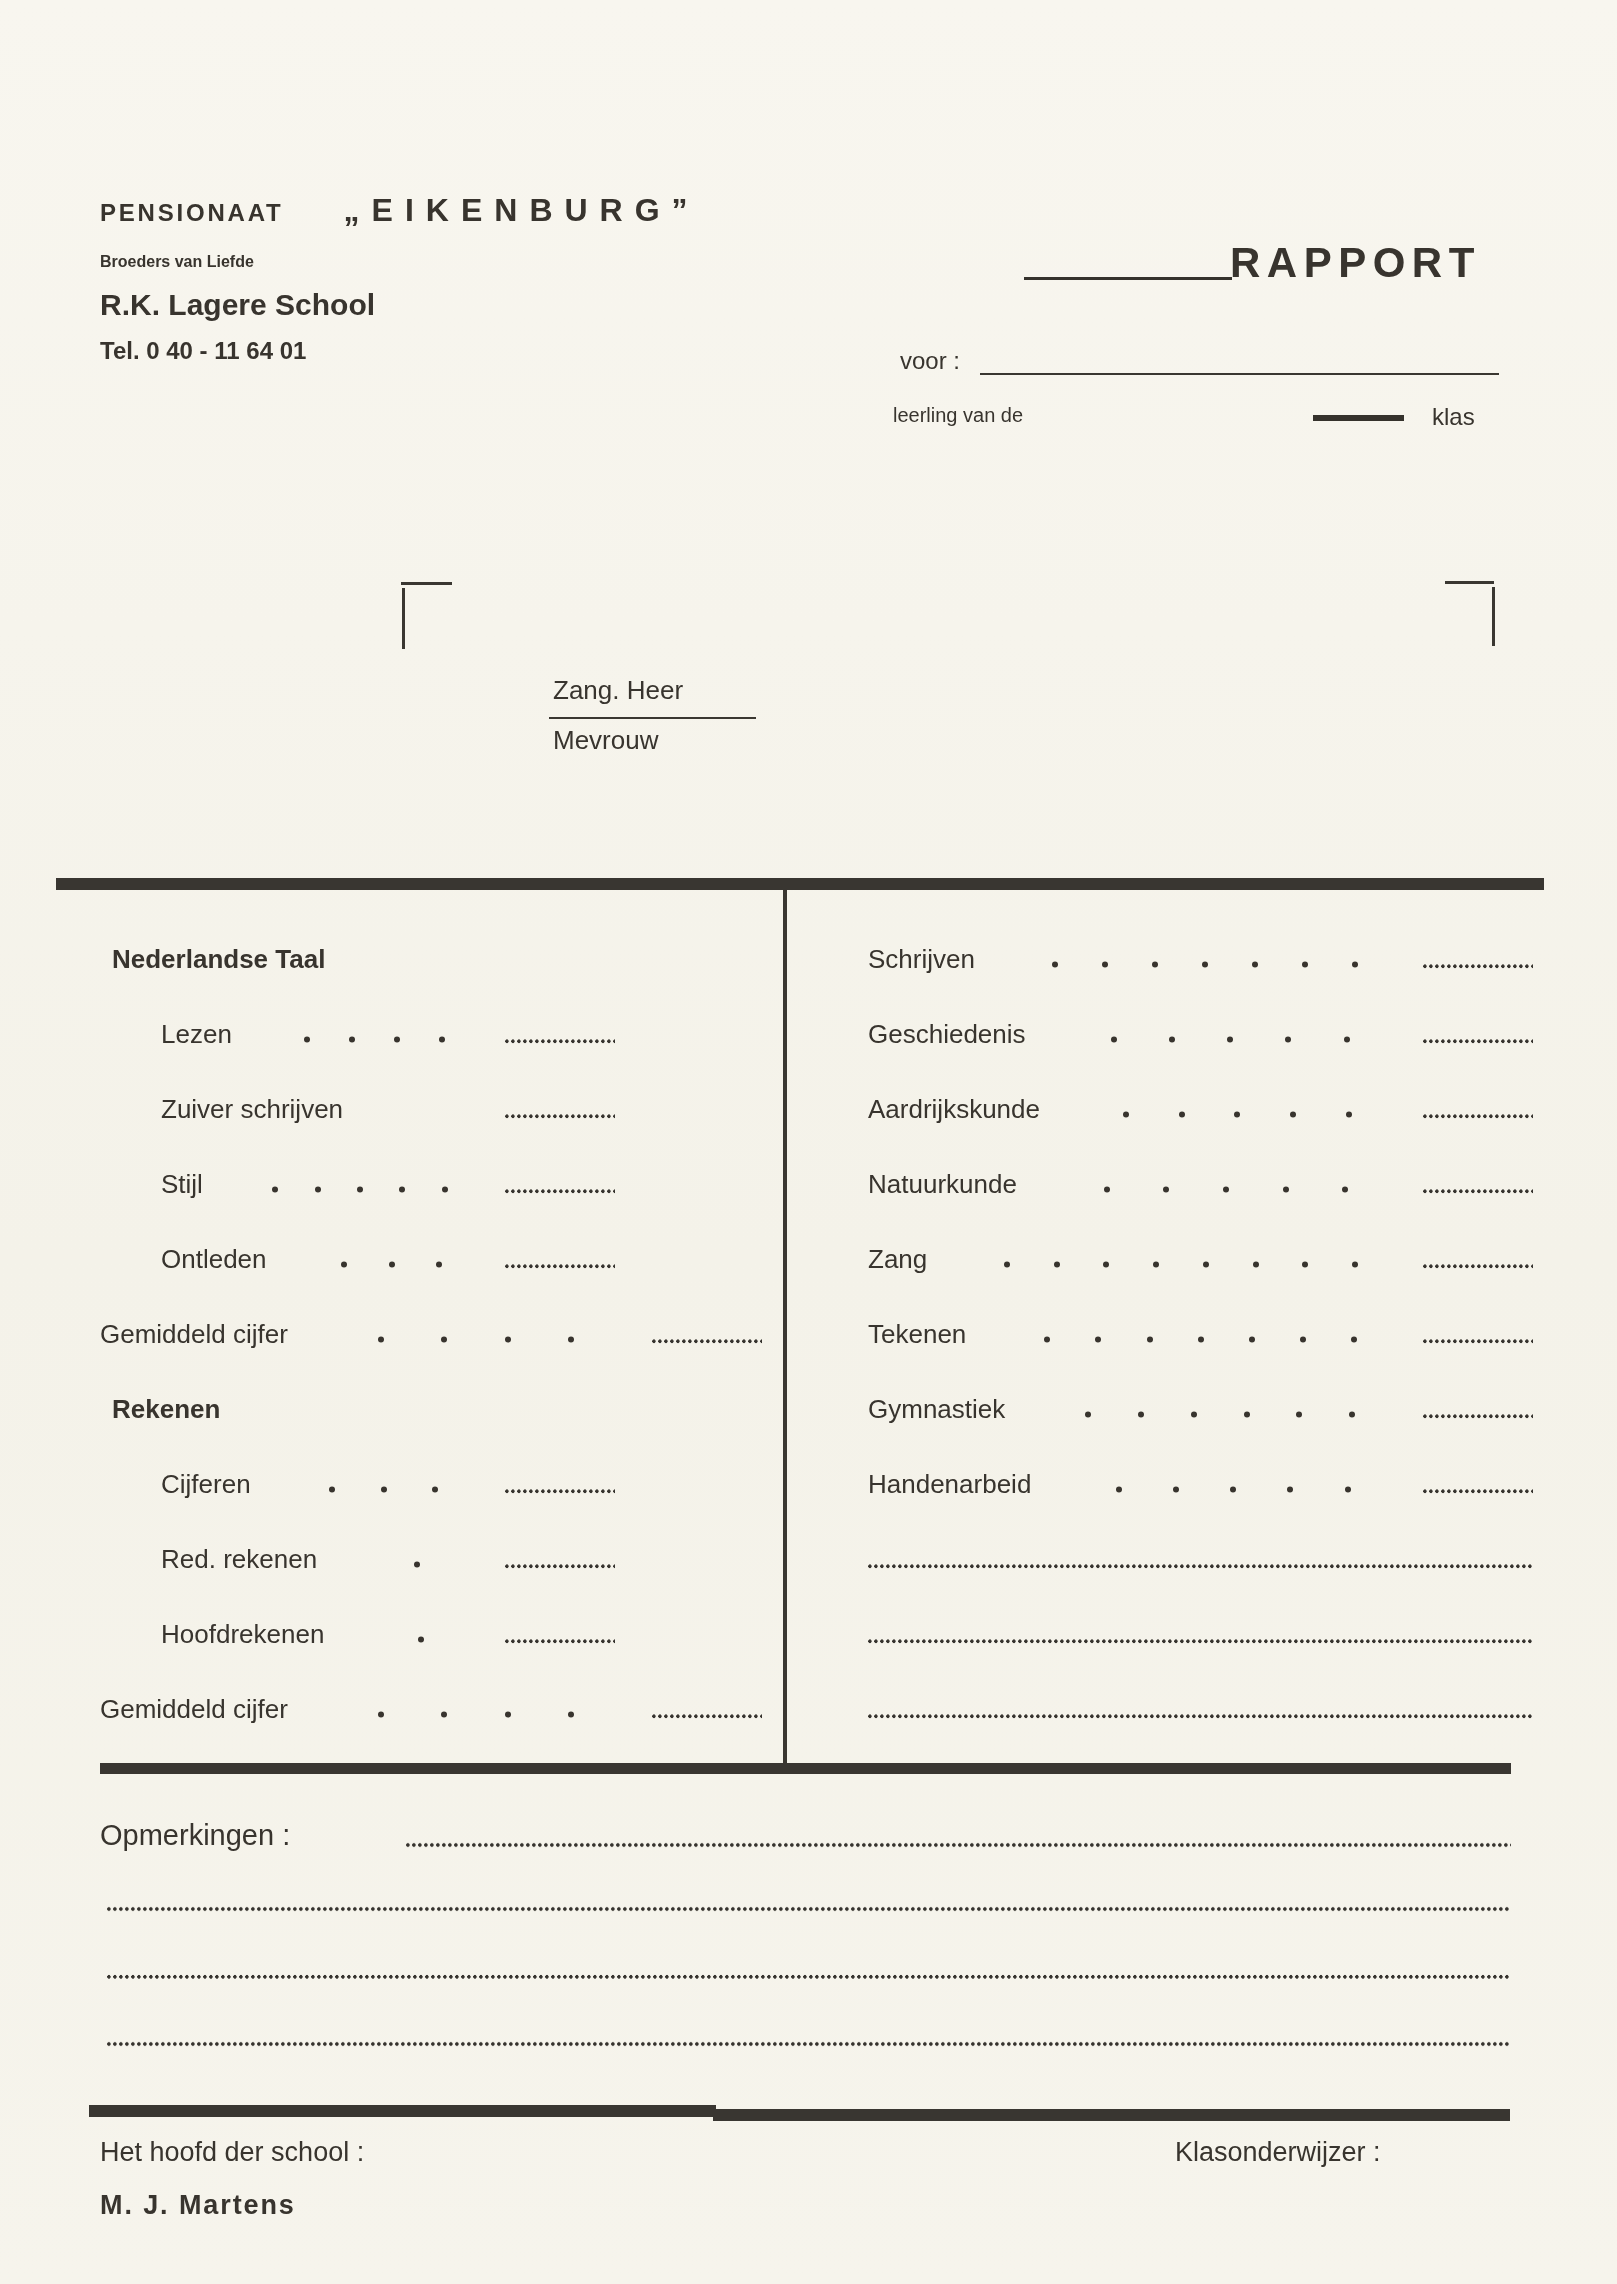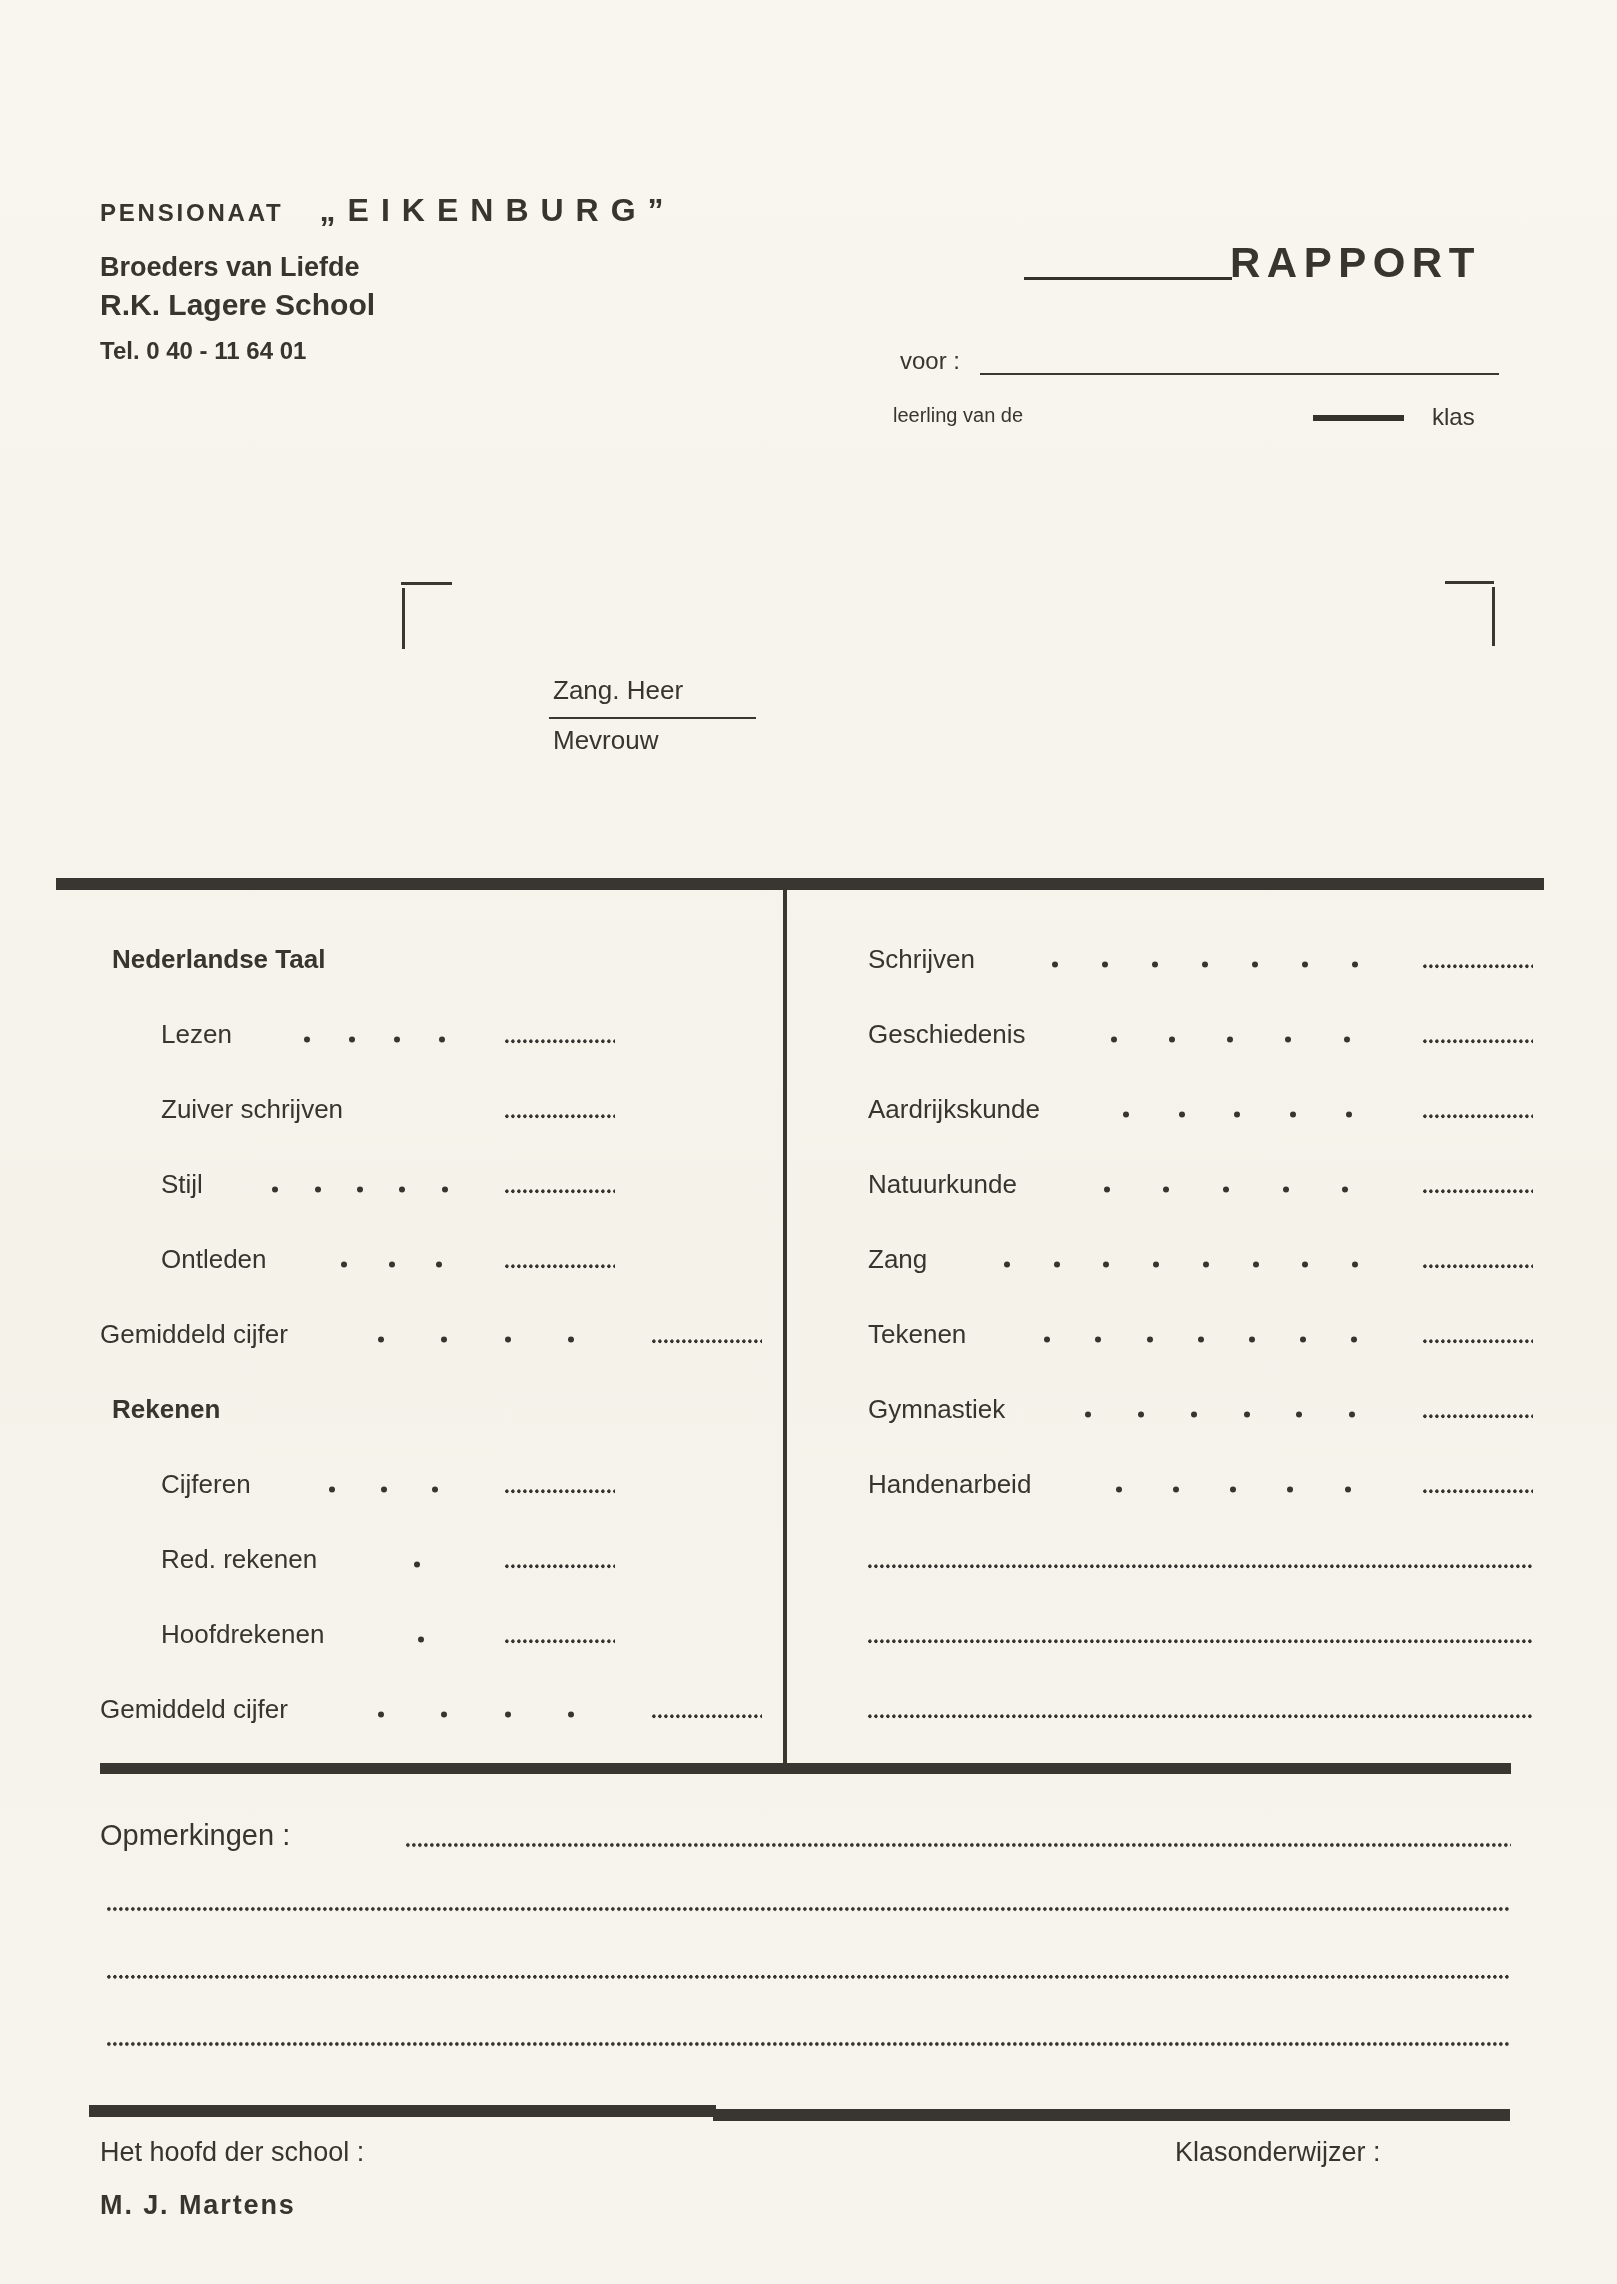--- a/index.html
+++ b/index.html
@@ -11,24 +11,24 @@
   }
   #page{
     position:relative;width:1618px;height:2284px;overflow:hidden;
     background:linear-gradient(180deg,#f8f6ef 0%,#f4f2e9 55%,#f6f4ec 100%);
   }
   .abs{position:absolute;}
   .b{font-weight:bold;}
   .t{line-height:1;white-space:nowrap;}
 
   
-  #inst-row{left:100px;top:194px;display:flex;align-items:baseline;}
+  #inst-row{left:100px;top:194px;display:flex;align-items:baseline;gap:24px;}
   #inst-prefix{font-size:24px;font-weight:bold;letter-spacing:2.8px;}
   #inst-name{font-size:32px;font-weight:bold;letter-spacing:12px;margin-left:36px;}
-  #congregation{left:100px;top:254px;font-size:27px;}
+  #congregation{left:100px;top:254px;font-size:16px;}
   #school-type{left:100px;top:290px;font-size:30px;}
   #phone{left:100px;top:339px;font-size:24px;}
 
   
   #rapport-underline{left:1024px;top:277px;width:208px;height:3.3px;background:#35322c;}
   #rapport-title{left:1230px;top:242px;font-size:42px;font-weight:bold;letter-spacing:6.5px;}
   #voor-label{left:900px;top:349px;font-size:24px;}
   #voor-line{left:980px;top:373px;width:519px;height:2.3px;background:#3a3731;}
   #leerling-label{left:893px;top:405px;font-size:20px;}
   #klas-dash{left:1313px;top:415px;width:91px;height:6px;background:#35322c;}

